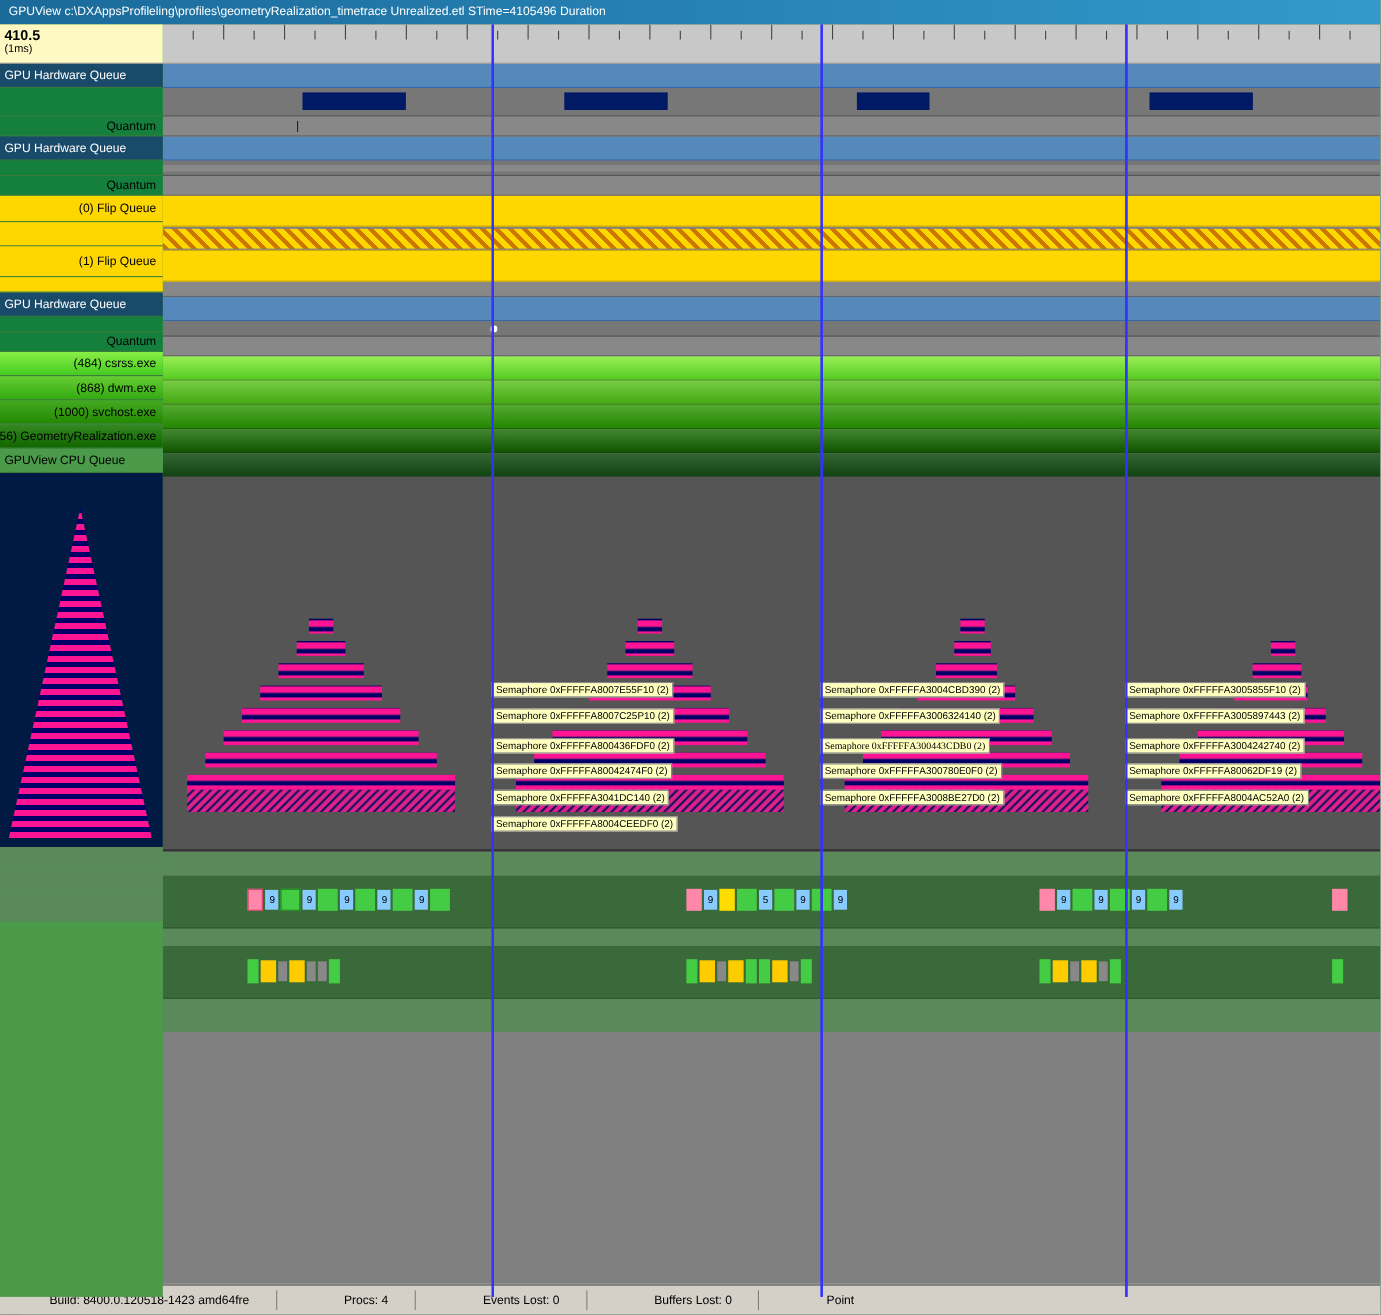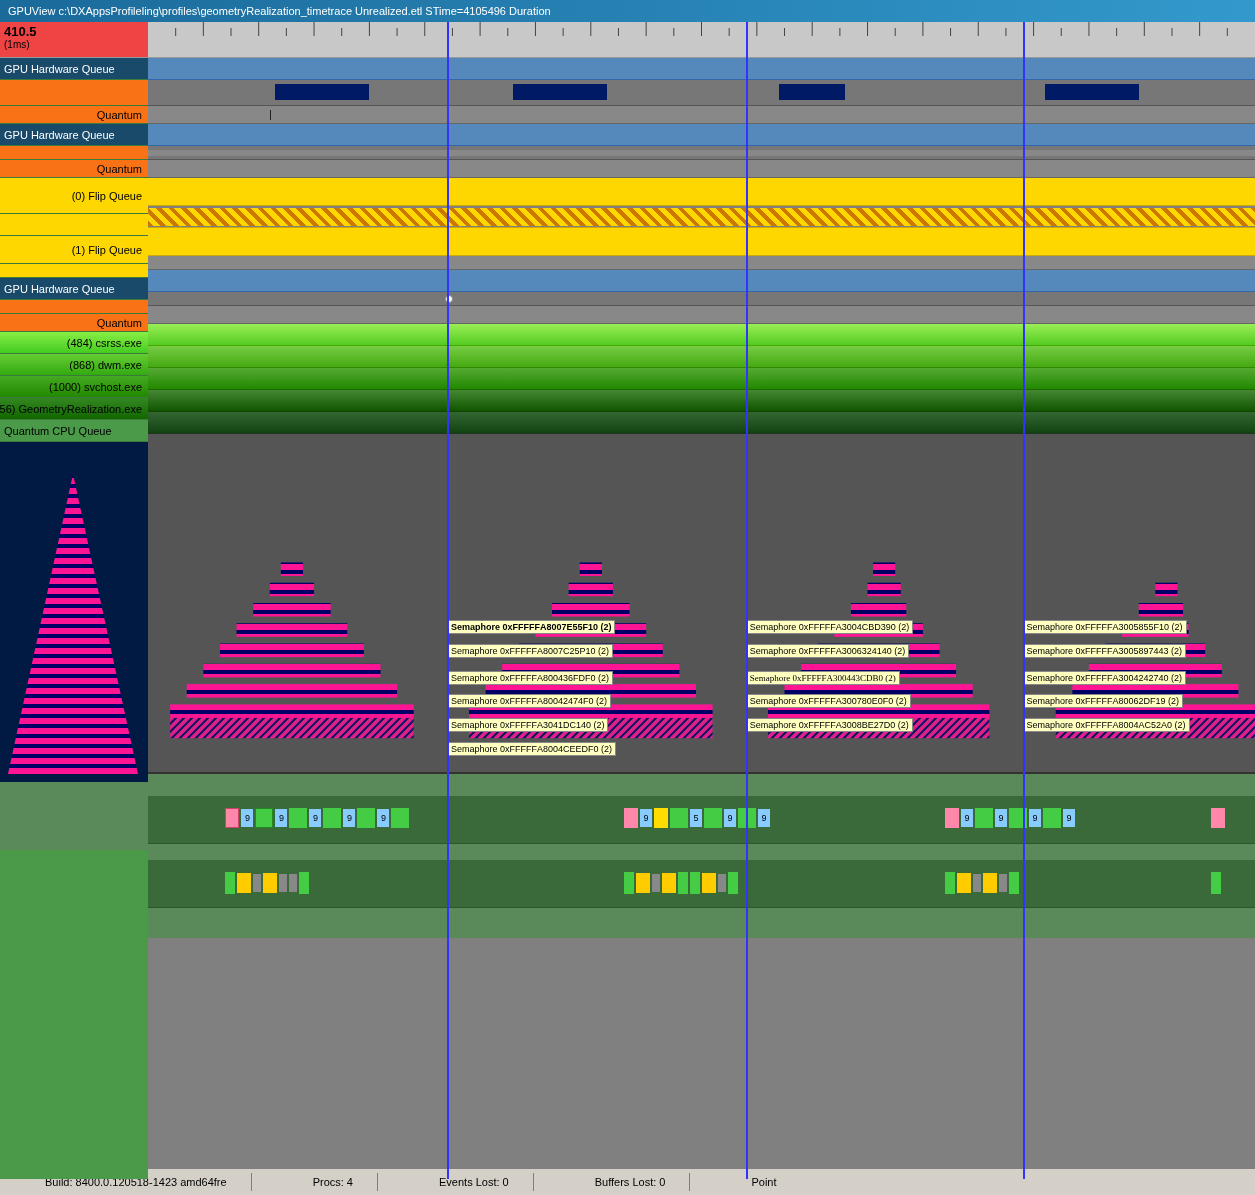--- a/index.html
+++ b/index.html
@@ -122,21 +122,21 @@
       border-bottom: 1px solid #3a7a3a;
       white-space: nowrap;
     }
     .left-cell-dark {
       background: #1a4a6a;
       color: white;
       justify-content: flex-start;
       padding-left: 4px;
     }
     .left-cell-gray {
-      background: #f97316;
+      background: #15803d;
     }
     .left-cell-yellow {
       background: #ffd700;
     }
 
     
     .green-grad-bright { background: linear-gradient(to bottom, #88ee44, #44cc22); }
     .green-grad-mid { background: linear-gradient(to bottom, #66cc33, #33aa11); }
     .green-grad-dark { background: linear-gradient(to bottom, #44aa22, #228800); }
     .green-grad-darkest { background: linear-gradient(to bottom, #338822, #116600); }
@@ -179,57 +179,57 @@
 
     <div id="titlebar">
       <span>GPUView  c:\DXAppsProfileling\profiles\geometryRealization_timetrace Unrealized.etl  STime=4105496  Duration</span>
     </div>
 
 
     <div id="tracks-container">
 
       <div id="left-panel">
 
-        <div style="height:36px; background:#ef4444; padding:2px 4px; border-bottom:1px solid #999;">
+        <div style="height:36px; background:#fef9c3; padding:2px 4px; border-bottom:1px solid #999;">
           <div style="font-size:13px; font-weight:bold;">410.5</div>
           <div style="font-size:10px;">(1ms)</div>
         </div>
 
         <div style="height:22px;" class="left-cell left-cell-dark">GPU Hardware Queue</div>
 
         <div style="height:26px;" class="left-cell left-cell-gray"></div>
 
         <div style="height:18px;" class="left-cell left-cell-gray">Quantum</div>
 
         <div style="height:22px;" class="left-cell left-cell-dark">GPU Hardware Queue</div>
 
         <div style="height:14px;" class="left-cell left-cell-gray"></div>
 
         <div style="height:18px;" class="left-cell left-cell-gray">Quantum</div>
 
-        <div style="height:36px;" class="left-cell left-cell-yellow">(0) Flip Queue</div>
+        <div style="height:24px;" class="left-cell left-cell-yellow">(0) Flip Queue</div>
 
         <div style="height:22px;" class="left-cell left-cell-yellow"></div>
 
         <div style="height:28px;" class="left-cell left-cell-yellow">(1) Flip Queue</div>
 
         <div style="height:14px;" class="left-cell left-cell-yellow"></div>
 
         <div style="height:22px;" class="left-cell left-cell-dark">GPU Hardware Queue</div>
 
         <div style="height:14px;" class="left-cell left-cell-gray"></div>
 
         <div style="height:18px;" class="left-cell left-cell-gray">Quantum</div>
 
         <div style="height:22px;" class="left-cell green-grad-bright">(484) csrss.exe</div>
         <div style="height:22px;" class="left-cell green-grad-mid">(868) dwm.exe</div>
         <div style="height:22px;" class="left-cell green-grad-dark">(1000) svchost.exe</div>
         <div style="height:22px;" class="left-cell green-grad-darkest">(4056) GeometryRealization.exe</div>
 
-        <div style="height:22px; background:#4a9a4a; display:flex; align-items:center; padding-left:4px; font-size:11px; border-bottom:1px solid #3a7a3a;">Quantum CPU Queue</div>
+        <div style="height:22px; background:#4a9a4a; display:flex; align-items:center; padding-left:4px; font-size:11px; border-bottom:1px solid #3a7a3a;">GPUView CPU Queue</div>
 
         <div style="height:340px; background:#001a44; width:148px; position:relative;">
 
           <div style="position:absolute; bottom:8px; left:8px; width:130px; height:300px; background:repeating-linear-gradient(0deg, #ff1493 0px, #ff1493 6px, #000066 6px, #000066 10px); clip-path:polygon(50% 0%, 100% 100%, 0% 100%);"></div>
         </div>
 
         <div style="height:22px; background:#5a8a5a;"></div>
 
 
         <div style="height:16px; background:#5a8a5a;"></div>
@@ -398,21 +398,21 @@
             <rect x="82%" y="80%" width="18%" height="4%" fill="url(#stripe-pink)"></rect>
             <rect x="83.5%" y="74%" width="15%" height="4%" fill="url(#stripe-pink)"></rect>
             <rect x="85%" y="68%" width="12%" height="4%" fill="url(#stripe-pink)"></rect>
             <rect x="86.5%" y="62%" width="9%" height="4%" fill="url(#stripe-pink)"></rect>
             <rect x="88%" y="56%" width="6%" height="4%" fill="url(#stripe-pink)"></rect>
             <rect x="89.5%" y="50%" width="4%" height="4%" fill="url(#stripe-pink)"></rect>
             <rect x="91%" y="44%" width="2%" height="4%" fill="url(#stripe-pink)"></rect>
             <rect x="82%" y="84%" width="18%" height="6%" fill="url(#stripe-hatch)" opacity="0.8"></rect>
           </svg>
 
-          <div class="sem-label" style="left:27%; top:55%;font-weight:bold;">Semaphore 0xFFFFFА8007E55F10 (2)</div>
+          <div class="sem-label" style="left:27%; top:55%;">Semaphore 0xFFFFFА8007E55F10 (2)</div>
           <div class="sem-label" style="left:27%; top:62%;">Semaphore 0xFFFFFА8007C25P10 (2)</div>
           <div class="sem-label" style="left:27%; top:70%;">Semaphore 0xFFFFFА800436FDF0 (2)</div>
           <div class="sem-label" style="left:27%; top:77%;">Semaphore 0xFFFFFА80042474F0 (2)</div>
           <div class="sem-label" style="left:27%; top:84%;">Semaphore 0xFFFFFА3041DC140 (2)</div>
           <div class="sem-label" style="left:27%; top:91%;">Semaphore 0xFFFFFА8004CEEDF0 (2)</div>
 
           <div class="sem-label" style="left:54%; top:55%;">Semaphore 0xFFFFFА3004CBD390 (2)</div>
           <div class="sem-label" style="left:54%; top:62%;">Semaphore 0xFFFFFА3006324140 (2)</div>
           <div class="sem-label" style="left:54%; top:70%;font-family:Liberation Serif, serif;">Semaphore 0xFFFFFА300443CDB0 (2)</div>
           <div class="sem-label" style="left:54%; top:77%;">Semaphore 0xFFFFFА300780E0F0 (2)</div>

